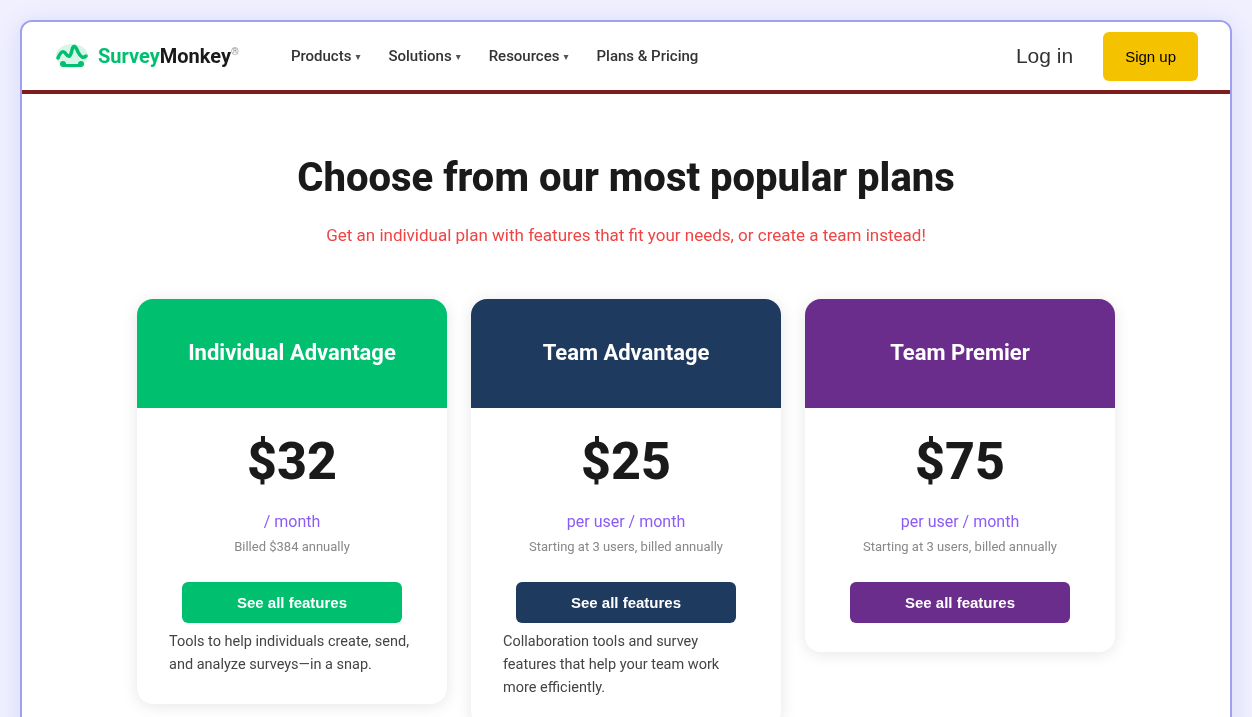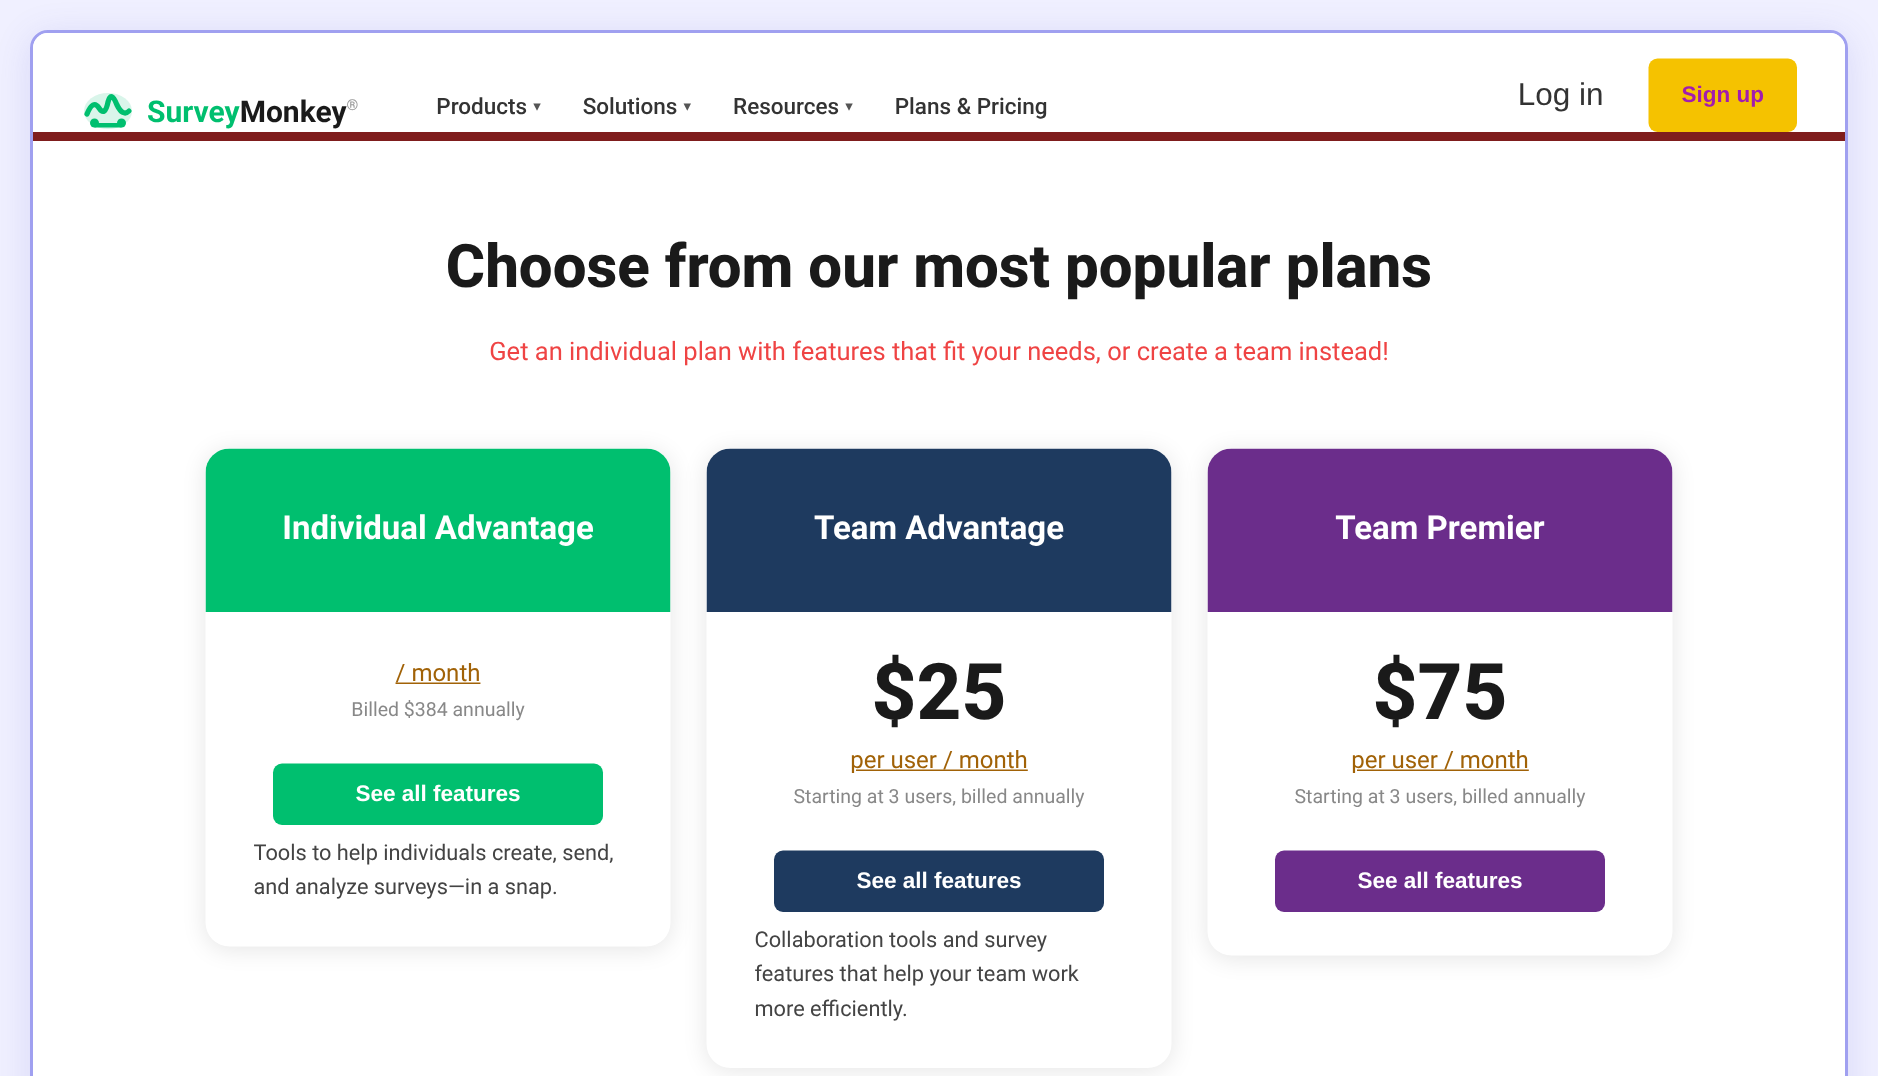--- a/index.html
+++ b/index.html
@@ -17,24 +17,24 @@
       min-height: 677px;
       background: #fff;
       border-radius: 12px;
       border: 2px solid #a0a0f0;
       overflow: hidden;
       box-shadow: 0 4px 24px rgba(80,80,200,0.15);
     }
     
     .navbar {
       display: flex;
-      align-items: flex-end;
+      align-items: center;
       padding: 0 32px;
       height: 72px;
-      border-bottom: 6px solid #7f1d1d;
+      border-bottom: 4px solid #7f1d1d;
       background: #fff;
     }
     .logo-area {
       display: flex;
       align-items: center;
       gap: 8px;
       margin-right: 40px;
     }
     .logo-icon {
       width: 36px;
@@ -79,22 +79,22 @@
       font-weight: 500;
       color: #333;
       background: transparent;
       border: none;
       cursor: pointer;
       border-radius: 6px;
     }
     .btn-signup {
       padding: 16px 22px;
       font-size: 15px;
-      font-weight: 700;
-      color: #a21caf;
+      font-weight: 400;
+      color: #000000;
       background: #f5c200;
       border: none;
       cursor: pointer;
       border-radius: 6px;
     }
     
     .main-content {
       padding: 60px 40px 40px;
       text-align: center;
     }
@@ -147,23 +147,22 @@
       gap: 6px;
     }
     .price {
       font-size: 52px;
       font-weight: 800;
       color: #1a1a1a;
       line-height: 1;
     }
     .price-period {
       font-size: 16px;
-      color: #a16207;
-      margin-top: 3px;
-      text-decoration: underline;
+      color: #8b5cf6;
+      margin-top: 18px;
     }
     .price-note {
       font-size: 13px;
       color: #888;
       margin-top: 2px;
       margin-bottom: 12px;
     }
     .btn-features {
       padding: 12px 28px;
       font-size: 15px;
@@ -230,20 +229,21 @@
     <h1 class="page-heading">Choose from our most popular plans</h1>
     <p class="page-subheading">Get an individual plan with features that fit your needs, or create a team instead!</p>
 
     <div class="pricing-cards">
 
       <div class="card">
         <div class="card-header green">
           <div class="card-title">Individual Advantage</div>
         </div>
         <div class="card-body">
+          <div class="price">$32</div>
           <div class="price-period">/ month</div>
           <div class="price-note">Billed $384 annually</div>
           <button class="btn-features green">See all features</button>
           <p class="card-desc">Tools to help individuals create, send, and analyze surveys—in a snap.</p>
         </div>
       </div>
 
       <div class="card">
         <div class="card-header navy">
           <div class="card-title">Team Advantage</div>

